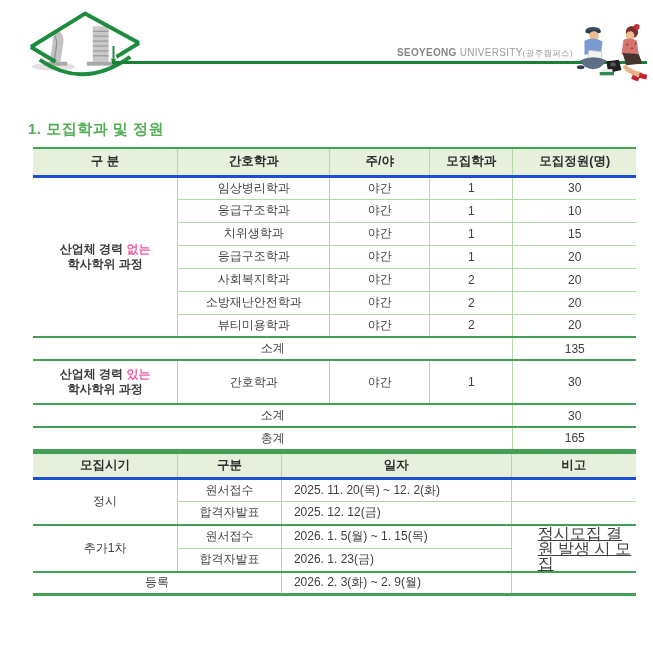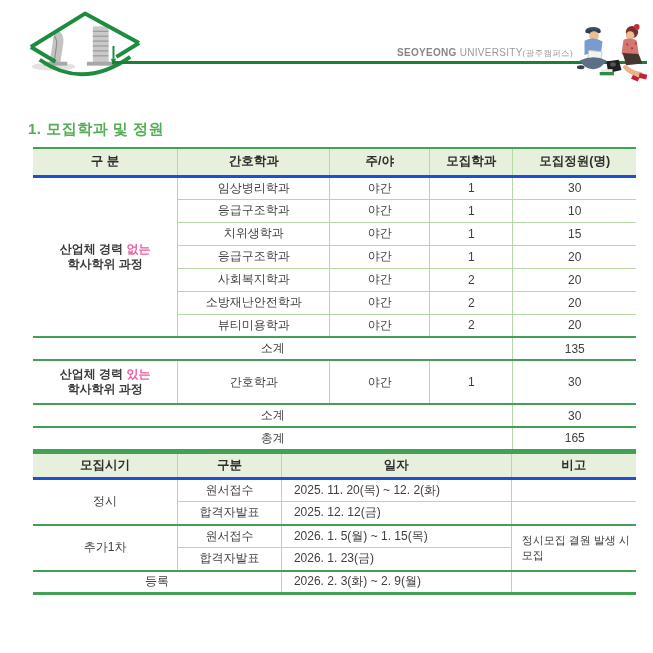--- a/index.html
+++ b/index.html
@@ -35,21 +35,21 @@
   td { font-size:12px; text-align:center; height:23px; padding:0; color:#3f3f3f; }
   .bl { border-left:1px solid #b5d8a5; }
   td { border-top:1px solid #b5d8a5; }
   th { border-top:none; }
   tr.sep > td { border-top:2px solid #44a055; }
   tr.hrow > th { border-top:none; }
   .left { text-align:left; padding-left:12px; }
   .grp-label { font-weight:bold; font-size:12px; line-height:15px; color:#3a3a3a; }
   .pink { color:#ef5aa0; }
   .tall td { height:44px; }
-  .note-cell { text-align:left; padding-left:10px; line-height:15px; vertical-align:middle; font-size:11px; }
+  .note-cell { text-align:left; padding-left:26px; line-height:15px; vertical-align:middle; font-size:16px;text-decoration:underline; }
 </style>
 </head>
 <body>
 
 <div class="page">
 
   <div class="header">
     <div class="logo">
       <svg width="118" height="84" viewBox="0 0 120 84">
         <ellipse cx="30" cy="63" rx="22" ry="4" fill="#e2e2e2"></ellipse>

